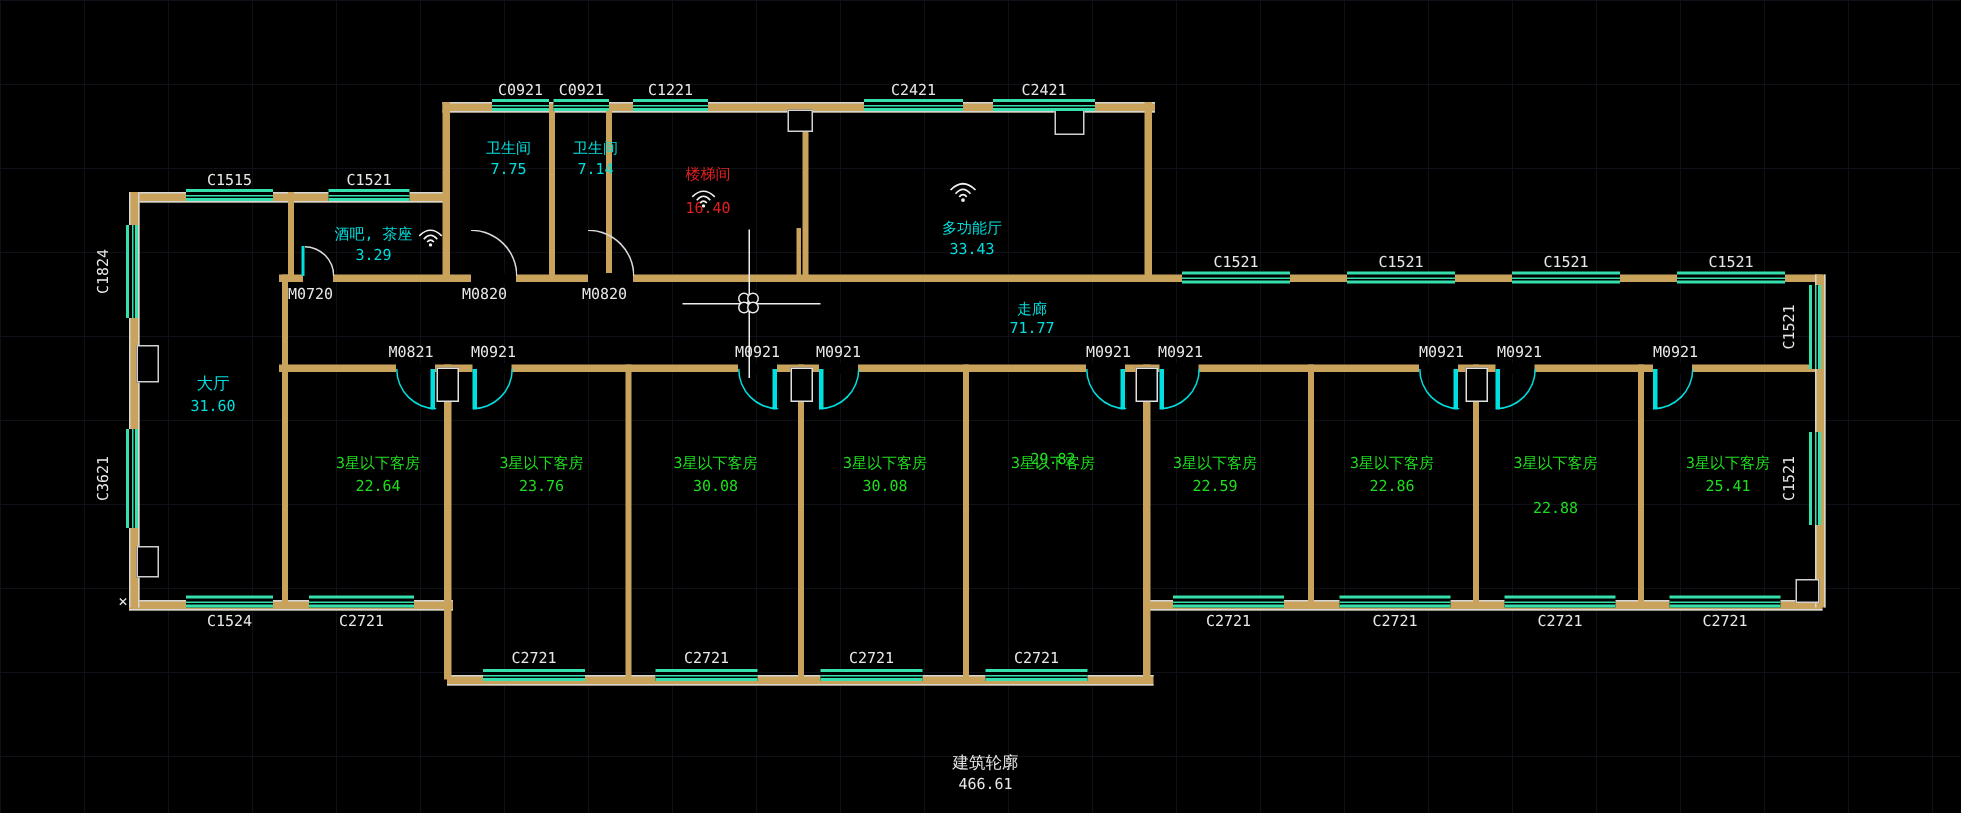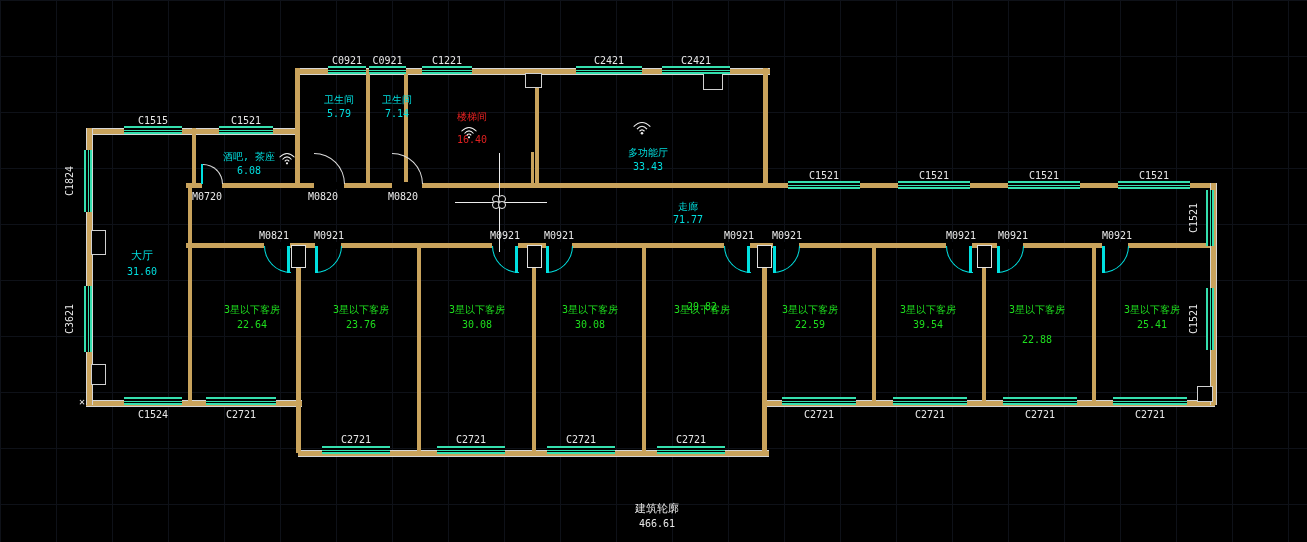--- a/index.html
+++ b/index.html
@@ -173,23 +173,23 @@
   <div class="lbl" style="left:532px;top:230px;width:54px">M0921</div>
   <div class="lbl" style="left:712px;top:230px;width:54px">M0921</div>
   <div class="lbl" style="left:760px;top:230px;width:54px">M0921</div>
   <div class="lbl" style="left:934px;top:230px;width:54px">M0921</div>
   <div class="lbl" style="left:986px;top:230px;width:54px">M0921</div>
   <div class="lbl" style="left:1090px;top:230px;width:54px">M0921</div>
 
   <div class="lbl cy big" style="left:110px;top:250px;width:64px">大厅</div>
   <div class="lbl cy" style="left:110px;top:266px;width:64px">31.60</div>
   <div class="lbl cy" style="left:210px;top:151px;width:78px">酒吧, 茶座</div>
-  <div class="lbl cy" style="left:210px;top:165px;width:78px">6.08</div>
+  <div class="lbl cy" style="left:210px;top:165px;width:78px">3.29</div>
   <div class="lbl cy" style="left:316px;top:94px;width:46px">卫生间</div>
-  <div class="lbl cy" style="left:316px;top:108px;width:46px">5.79</div>
+  <div class="lbl cy" style="left:316px;top:108px;width:46px">7.75</div>
   <div class="lbl cy" style="left:374px;top:94px;width:46px">卫生间</div>
   <div class="lbl cy" style="left:374px;top:108px;width:46px">7.14</div>
   <div class="lbl rd" style="left:446px;top:111px;width:52px">楼梯间</div>
   <div class="lbl rd" style="left:446px;top:134px;width:52px">16.40</div>
   <div class="lbl cy" style="left:616px;top:147px;width:64px">多功能厅</div>
   <div class="lbl cy" style="left:616px;top:161px;width:64px">33.43</div>
   <div class="lbl cy" style="left:666px;top:201px;width:44px">走廊</div>
   <div class="lbl cy" style="left:666px;top:214px;width:44px">71.77</div>
 
   <div class="lbl gr" style="left:204px;top:304px;width:96px">3星以下客房</div>
@@ -198,21 +198,21 @@
   <div class="lbl gr" style="left:313px;top:319px;width:96px">23.76</div>
   <div class="lbl gr" style="left:429px;top:304px;width:96px">3星以下客房</div>
   <div class="lbl gr" style="left:429px;top:319px;width:96px">30.08</div>
   <div class="lbl gr" style="left:542px;top:304px;width:96px">3星以下客房</div>
   <div class="lbl gr" style="left:542px;top:319px;width:96px">30.08</div>
   <div class="lbl gr" style="left:654px;top:304px;width:96px">3星以下客房</div>
   <div class="lbl gr" style="left:654px;top:301px;width:96px">29.82</div>
   <div class="lbl gr" style="left:762px;top:304px;width:96px">3星以下客房</div>
   <div class="lbl gr" style="left:762px;top:319px;width:96px">22.59</div>
   <div class="lbl gr" style="left:880px;top:304px;width:96px">3星以下客房</div>
-  <div class="lbl gr" style="left:880px;top:319px;width:96px">39.54</div>
+  <div class="lbl gr" style="left:880px;top:319px;width:96px">22.86</div>
   <div class="lbl gr" style="left:989px;top:304px;width:96px">3星以下客房</div>
   <div class="lbl gr" style="left:989px;top:334px;width:96px">22.88</div>
   <div class="lbl gr" style="left:1104px;top:304px;width:96px">3星以下客房</div>
   <div class="lbl gr" style="left:1104px;top:319px;width:96px">25.41</div>
 
   <div class="wifi" style="left:278px;top:150px">
     <svg width="18" height="14" viewBox="0 0 24 18">
         <path d="M2 8 Q12 -2 22 8" fill="none" stroke="currentColor" stroke-width="1.4"></path>
         <path d="M6 11 Q12 4 18 11" fill="none" stroke="currentColor" stroke-width="1.4"></path>
         <path d="M9 13.5 Q12 10 15 13.5" fill="none" stroke="currentColor" stroke-width="1.4"></path>

